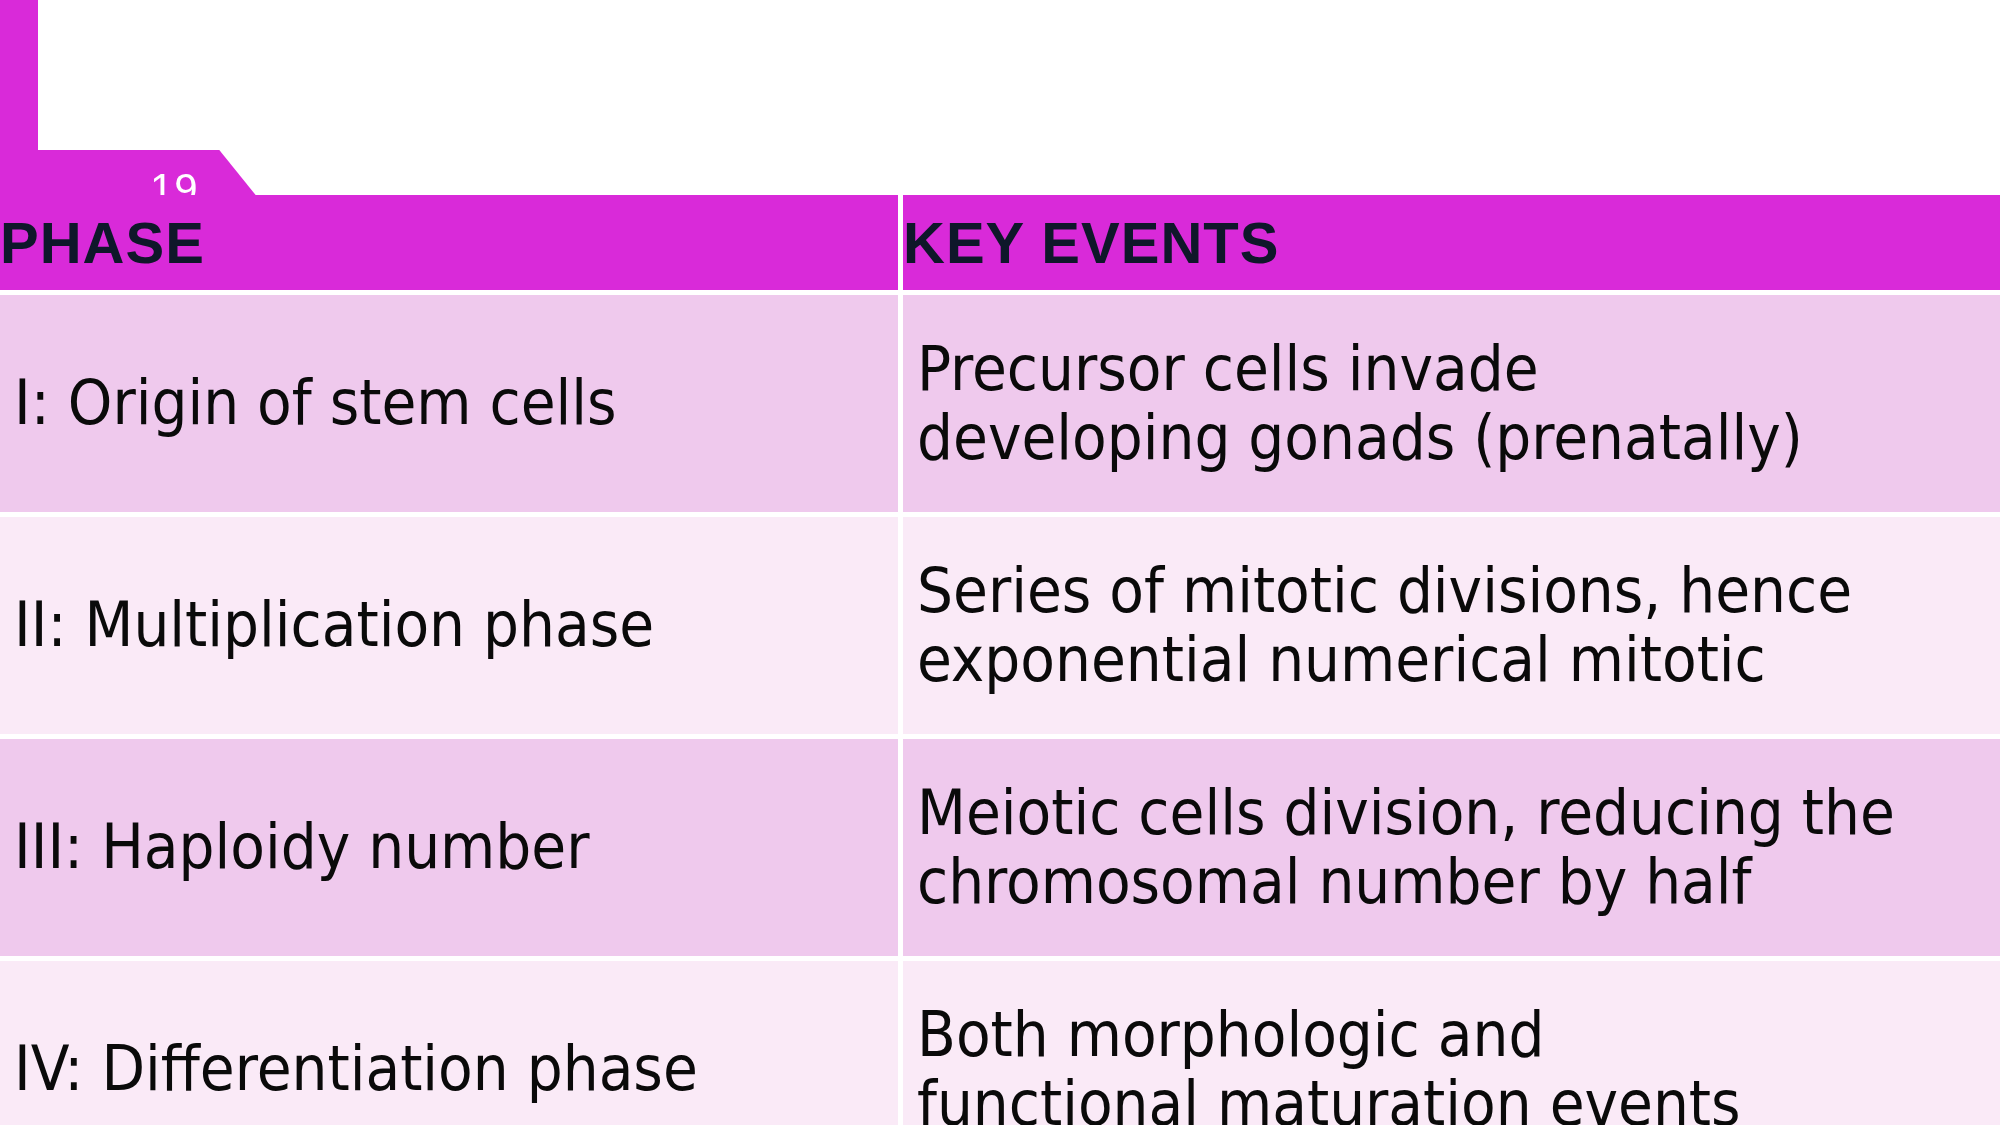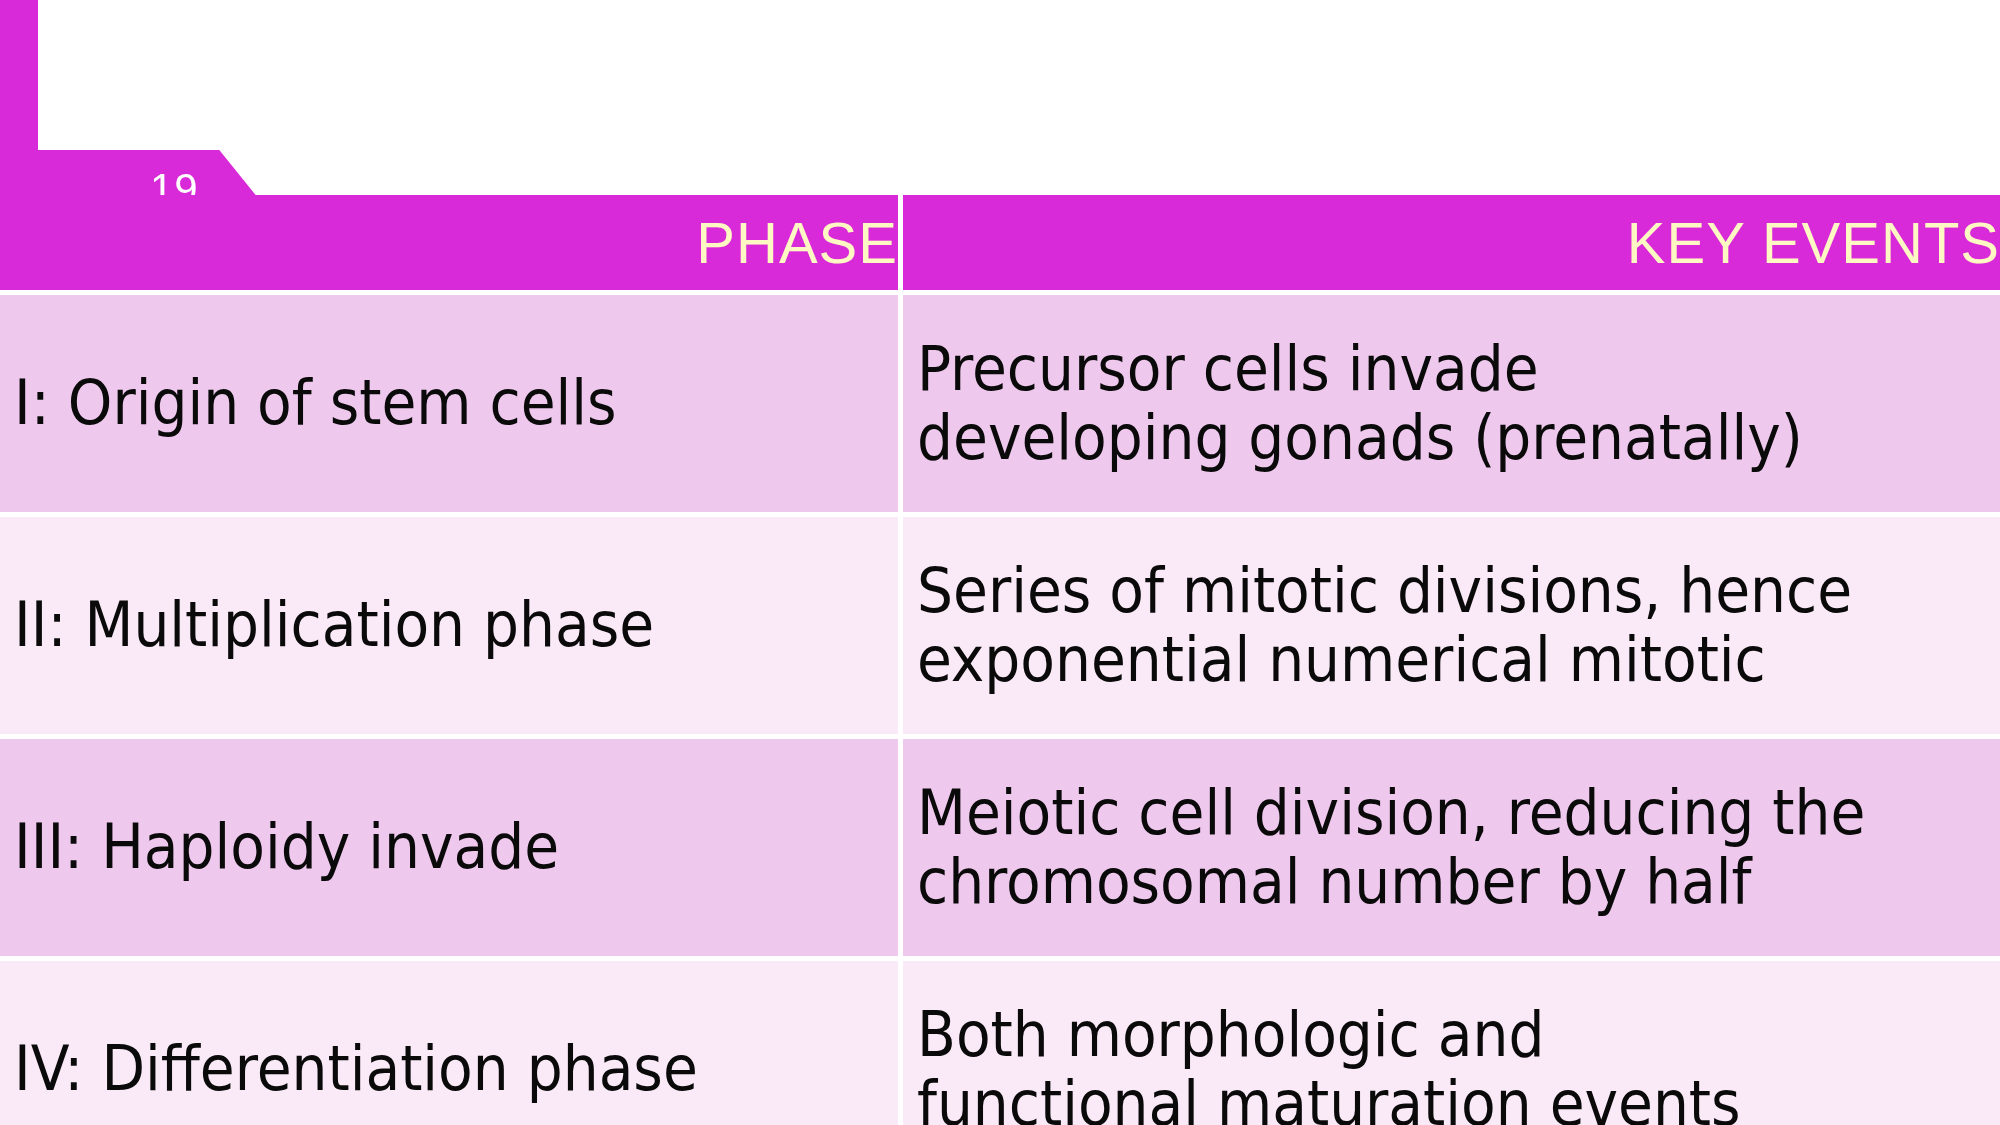--- a/index.html
+++ b/index.html
@@ -74,25 +74,25 @@
   .tbl th, .tbl td {
     padding: 0;
     vertical-align: middle;
     border-right: 5px solid #ffffff;
     border-bottom: 5px solid #ffffff;
   }
   .tbl tr > *:last-child { border-right: none; }
 
   thead th {
     background: #D92AD9;
-    color: #fef9c3;
+    color: #0f172a;
     font-family: "Liberation Sans", sans-serif;
-    font-weight: normal;
+    font-weight: bold;
     font-size: 58px;
-    text-align: right;
+    text-align: left;
     height: 95px;
     letter-spacing: 1px;
   }
 
   tbody td {
     font-size: 63px;
     color: #0a0a0a;
     line-height: 1.08;
   }
   tbody tr.dark td { background: #EFC9ED; }
@@ -146,23 +146,23 @@
 
       <tr class="light r2">
         <td class="phase">II: Multiplication phase</td>
         <td class="events">
           <span class="ln">Series of mitotic divisions, hence</span>
           <span class="ln">exponential numerical mitotic</span>
         </td>
       </tr>
 
       <tr class="dark r3">
-        <td class="phase">III: Haploidy invade</td>
+        <td class="phase">III: Haploidy number</td>
         <td class="events">
-          <span class="ln">Meiotic cell division, reducing the</span>
+          <span class="ln">Meiotic cells division, reducing the</span>
           <span class="ln">chromosomal number by half</span>
         </td>
       </tr>
 
       <tr class="light r4">
         <td class="phase">IV: Differentiation phase</td>
         <td class="events">
           <span class="ln">Both morphologic and</span>
           <span class="ln">functional maturation events</span>
         </td>

